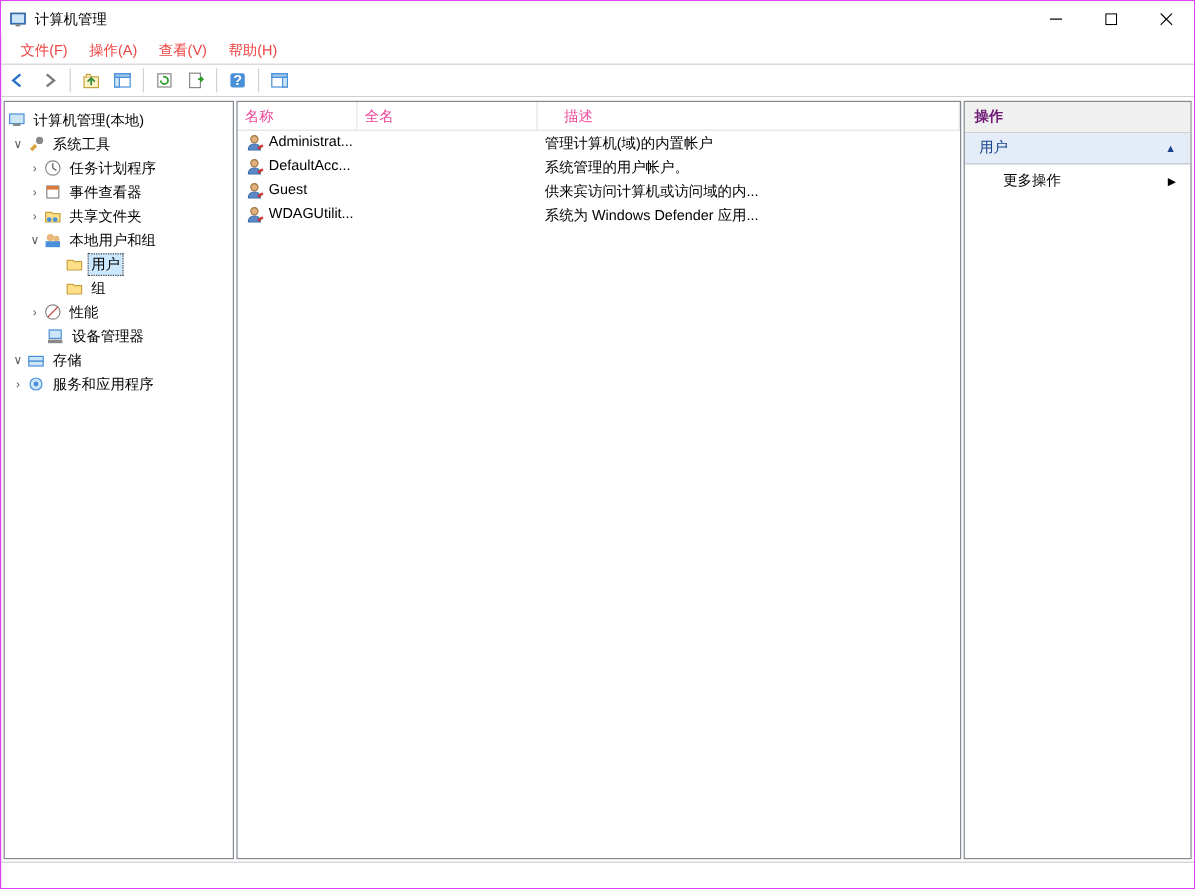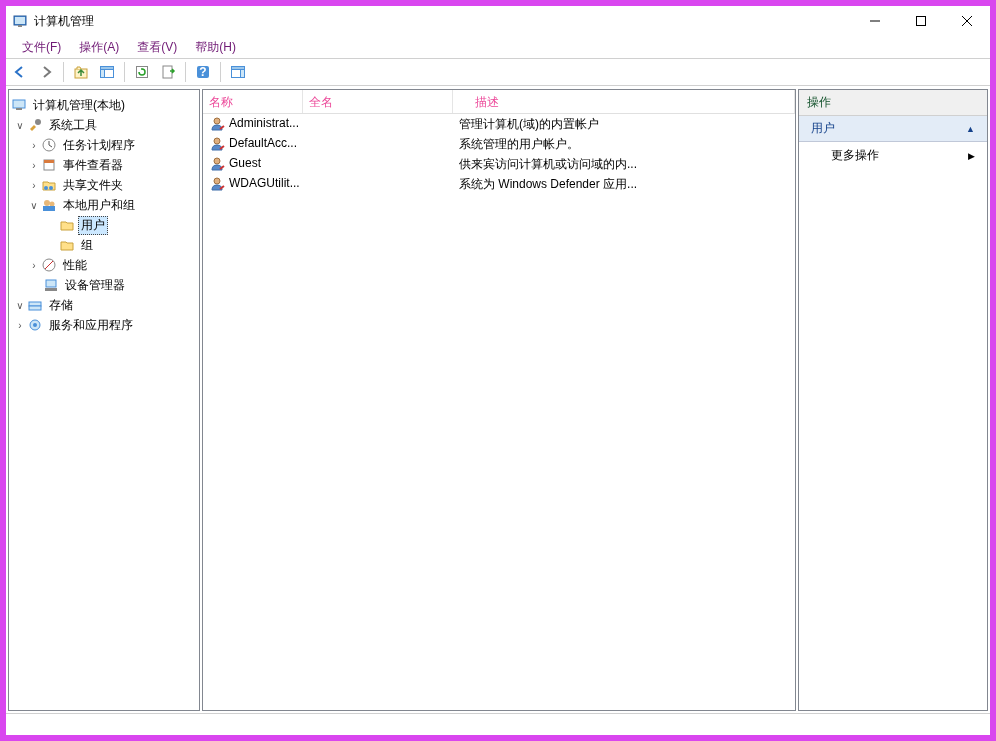--- a/index.html
+++ b/index.html
@@ -1,27 +1,27 @@
 <!DOCTYPE html>
 <html><head>
 <meta charset="utf-8">
 <style>
 * { box-sizing: border-box; margin: 0; padding: 0; font-family: "Microsoft YaHei", "Segoe UI", sans-serif; font-size: 12px; }
 body { background: #fff; width: 996px; height: 741px; overflow: hidden; }
 
-.window { width: 996px; height: 741px; border: 6px solid #d946ef; display: flex; flex-direction: column; background: #fff; position: relative; }
+.window { width: 996px; height: 741px; border: 1px solid #d946ef; display: flex; flex-direction: column; background: #fff; position: relative; }
 
 .titlebar { height: 30px; display: flex; align-items: center; padding-left: 6px; background: #fff; }
 .titlebar .title-icon { width: 16px; height: 16px; margin-right: 6px; }
 .titlebar .title-text { flex: 1; color: #000; }
 .titlebar .btns { display: flex; }
 .titlebar .btn { width: 46px; height: 30px; display: flex; align-items: center; justify-content: center; }
 
 .menubar { height: 22px; display: flex; align-items: center; padding-left: 8px; gap: 2px; }
-.menubar .mitem { padding: 2px 8px; color: #701a75; }
+.menubar .mitem { padding: 2px 8px; color: #ef4444; }
 
 .toolbar { height: 28px; border-top: 1px solid #d0d0d0; border-bottom: 1px solid #d0d0d0; display: flex; align-items: center; padding-left: 2px; gap: 2px; }
 .toolbar .sep { width: 1px; height: 20px; background: #d0d0d0; margin: 0 3px; }
 .toolbar .tbtn { width: 24px; height: 24px; display: flex; align-items: center; justify-content: center; border: 1px solid transparent; }
 
 .body3 { flex: 1; display: flex; border-top: 1px solid #fff; min-height: 0; padding: 2px; gap: 2px; }
 
 .pane { border: 1px solid #828790; background: #fff; overflow: auto; }
 .tree-pane { width: 192px; padding-top: 5px; }
 .list-pane { flex: 1; display: flex; flex-direction: column; }
@@ -41,21 +41,21 @@
 .col.c-desc { flex: 1; margin-left: 16px; }
 
 .list-body { flex: 1; overflow: auto; }
 .list-row { display: flex; height: 20px; align-items: center; }
 .list-row .cell { padding: 0 6px; white-space: nowrap; overflow: hidden; text-overflow: ellipsis; }
 .list-row .ic { margin-right: 4px; width: 16px; height: 16px; display: inline-flex; align-items: center; justify-content: center; flex-shrink: 0; }
 .cell.c-name { width: 100px; display: flex; align-items: flex-start; }
 .cell.c-full { width: 150px; }
 .cell.c-desc { flex: 1; }
 
-.actions-header { background: #f0f0f0; border-bottom: 1px solid #d0d0d0; padding: 4px 8px; font-weight: normal; color: #14532d; }
+.actions-header { background: #f0f0f0; border-bottom: 1px solid #d0d0d0; padding: 4px 8px; font-weight: bold; color: #701a75; }
 .actions-sub { background: #e3ecf7; padding: 4px 12px; color: #15428b; border-bottom: 1px solid #c0c8d8; display: flex; justify-content: space-between; align-items: center; }
 .actions-sub .up-arrow { font-size: 9px; color: #15428b; }
 .actions-item { padding: 5px 12px 5px 32px; display: flex; justify-content: space-between; align-items: center; }
 .actions-item .ra { font-size: 9px; color: #000; }
 
 .statusbar { height: 22px; border-top: 1px solid #d0d0d0; }
 
 svg { display: block; }
 </style>
 </head>

